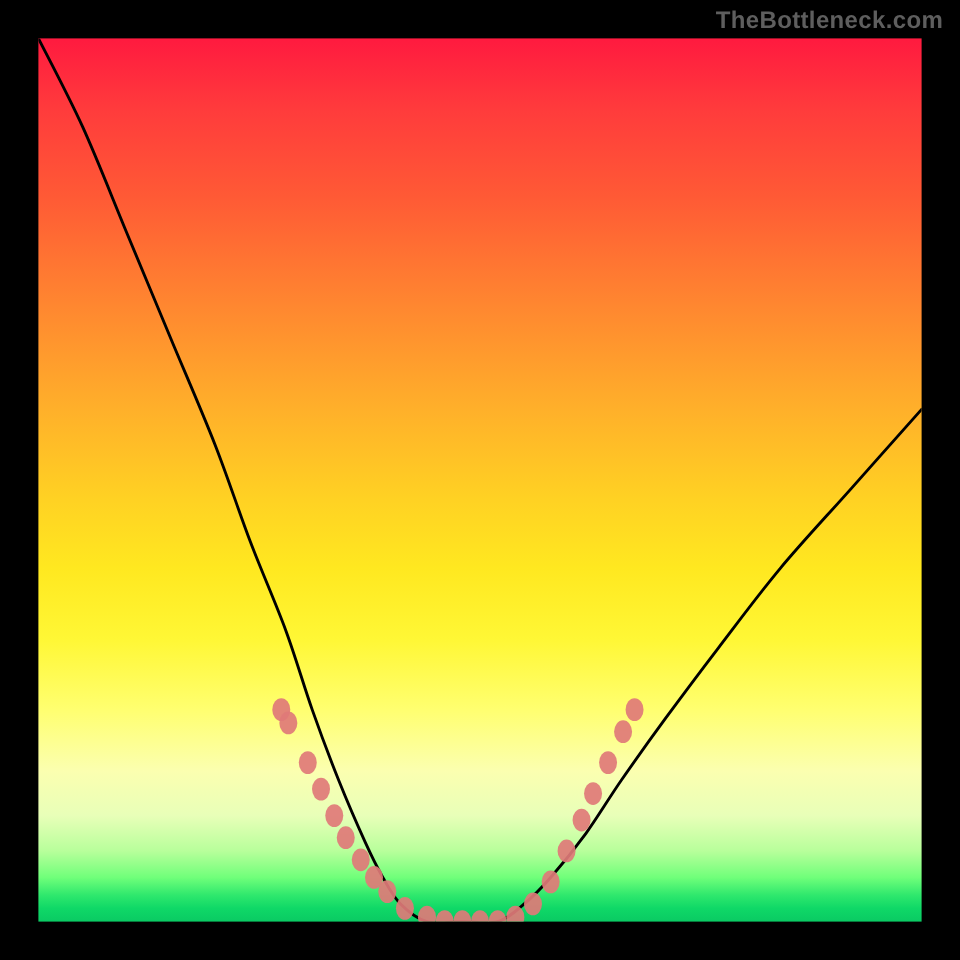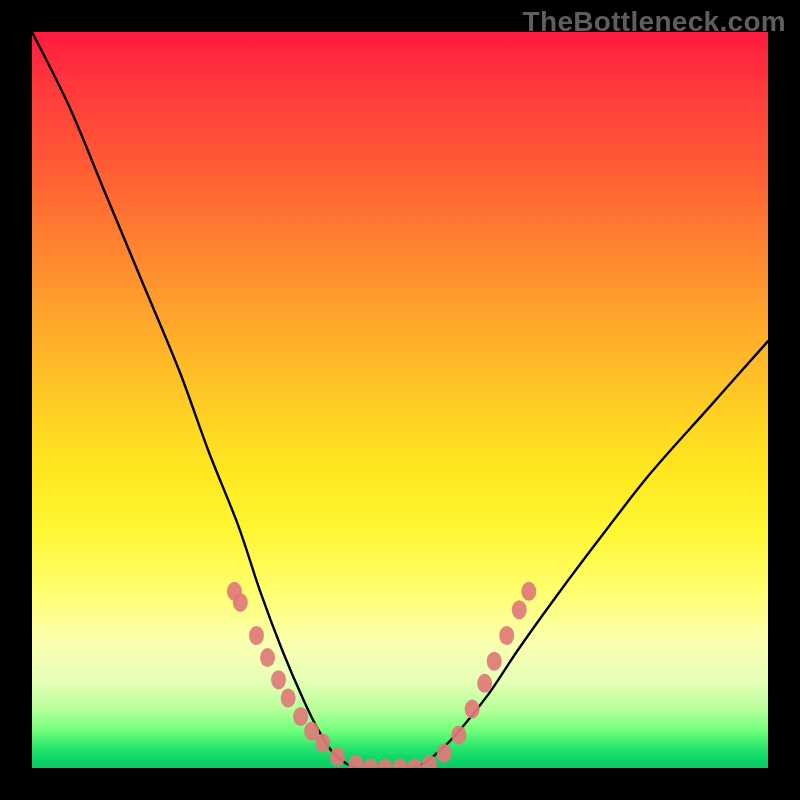--- a/index.html
+++ b/index.html
@@ -43,21 +43,21 @@
       #70ff7a 95%,
       #2fe86d 97%,
       #0fd867 98.5%,
       #0aca63 100%
     );
   }
   .watermark {
     position: absolute;
     top: 6px;
     right: 14px;
-    font-size: 28px;
+    font-size: 20px;
     font-weight: 600;
     color: #5e5e5e;
     letter-spacing: 0.3px;
     user-select: none;
   }
   svg.curve {
     position: absolute;
     top: 0;
     left: 0;
     width: 736px;

